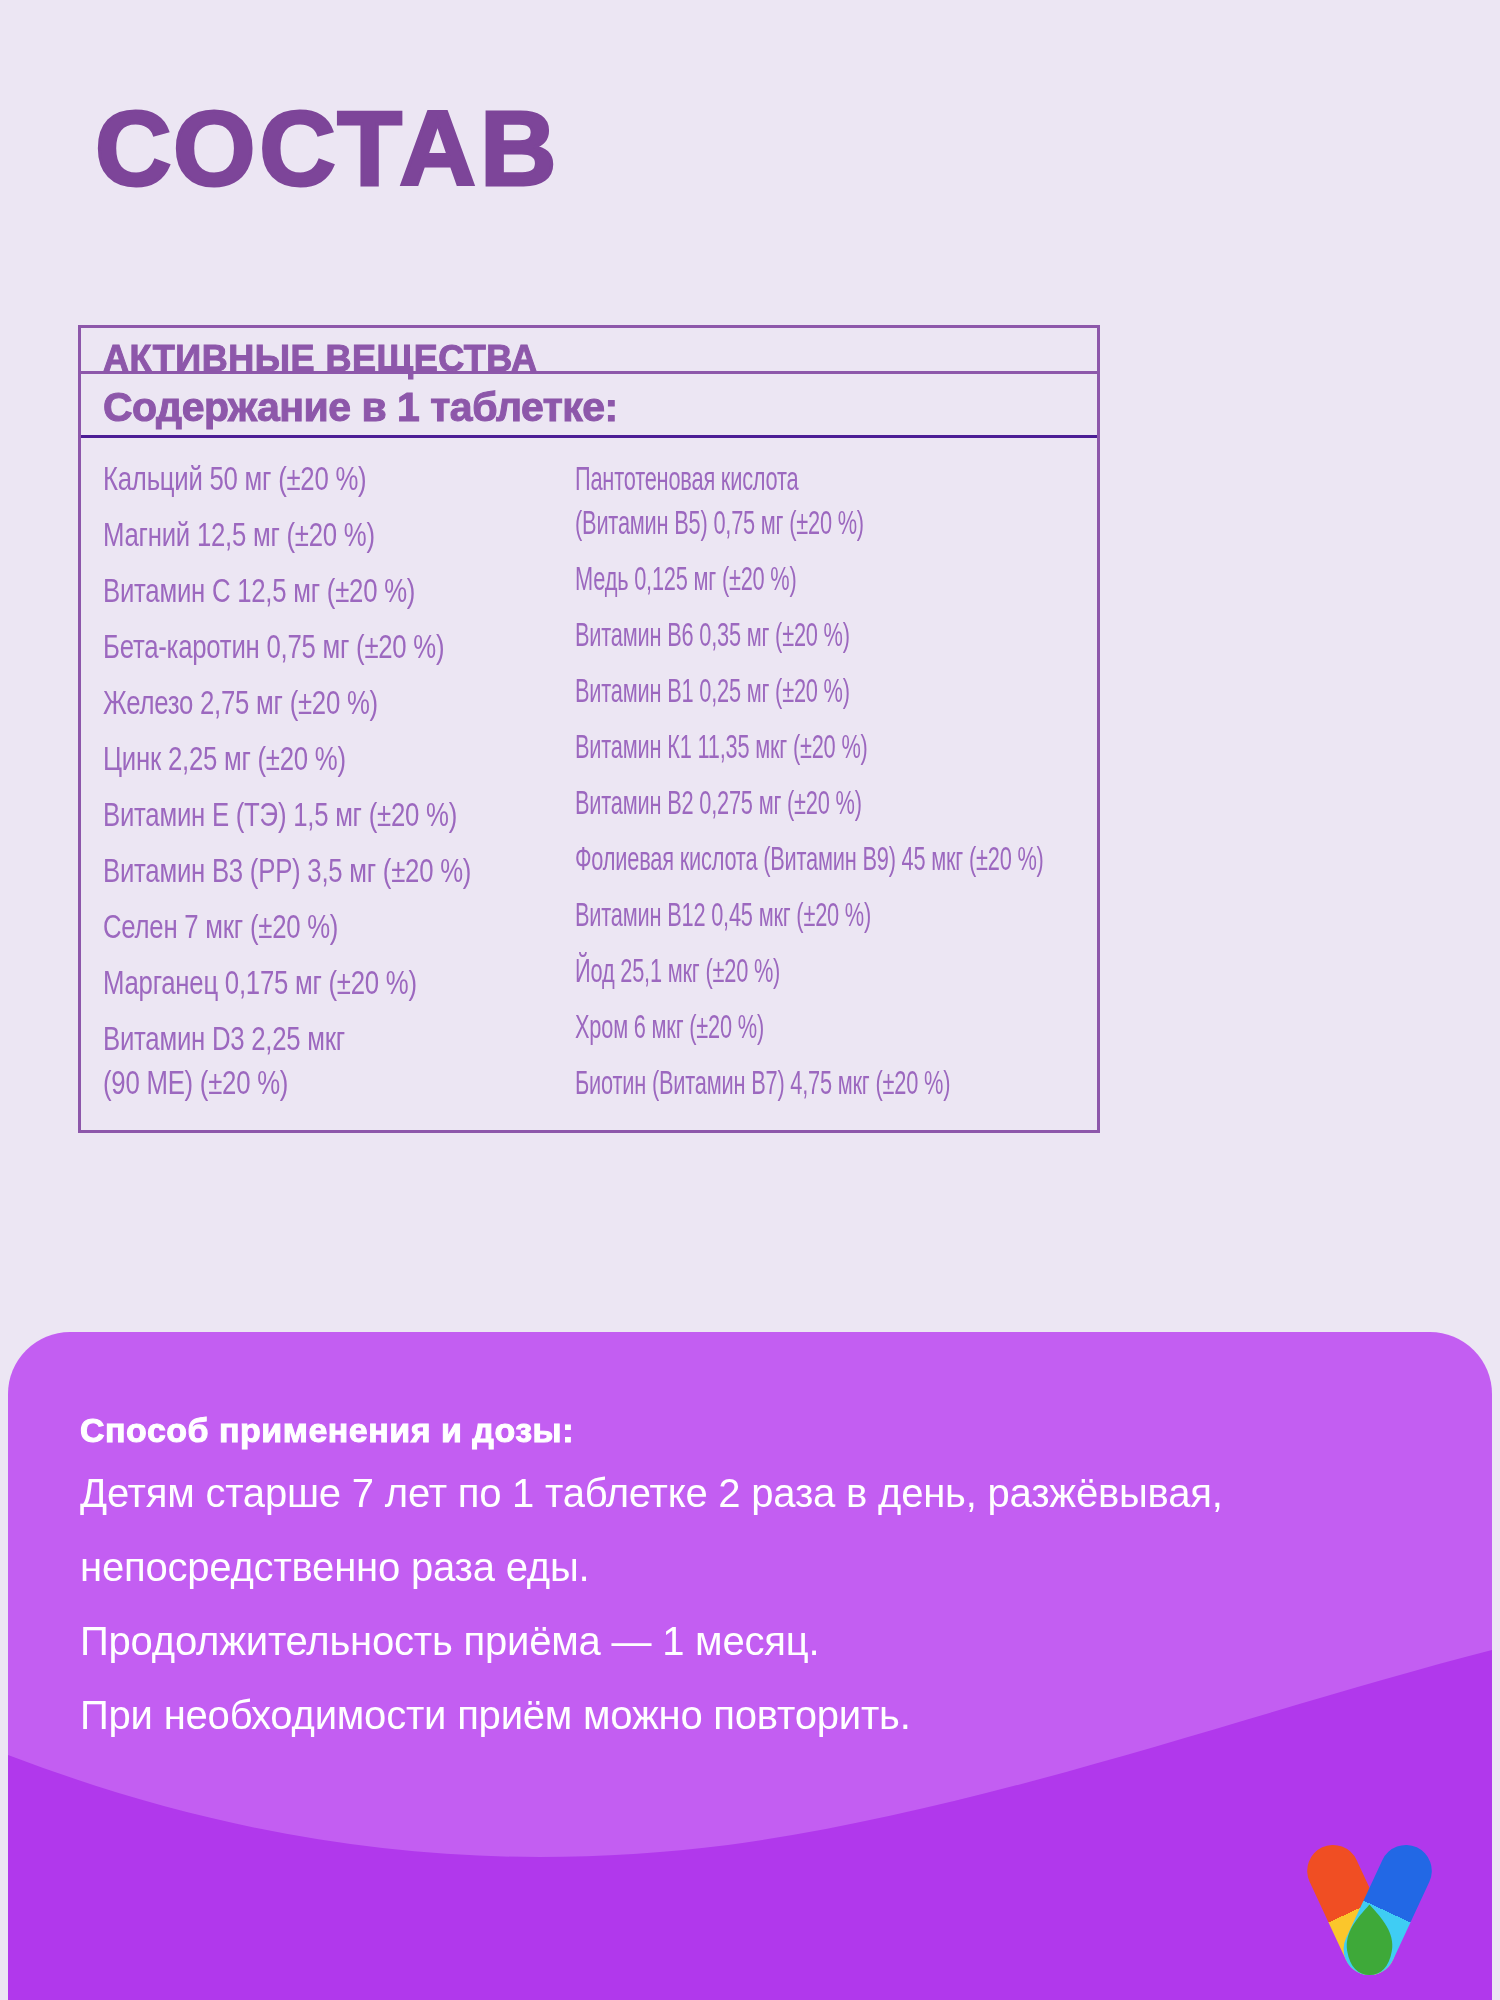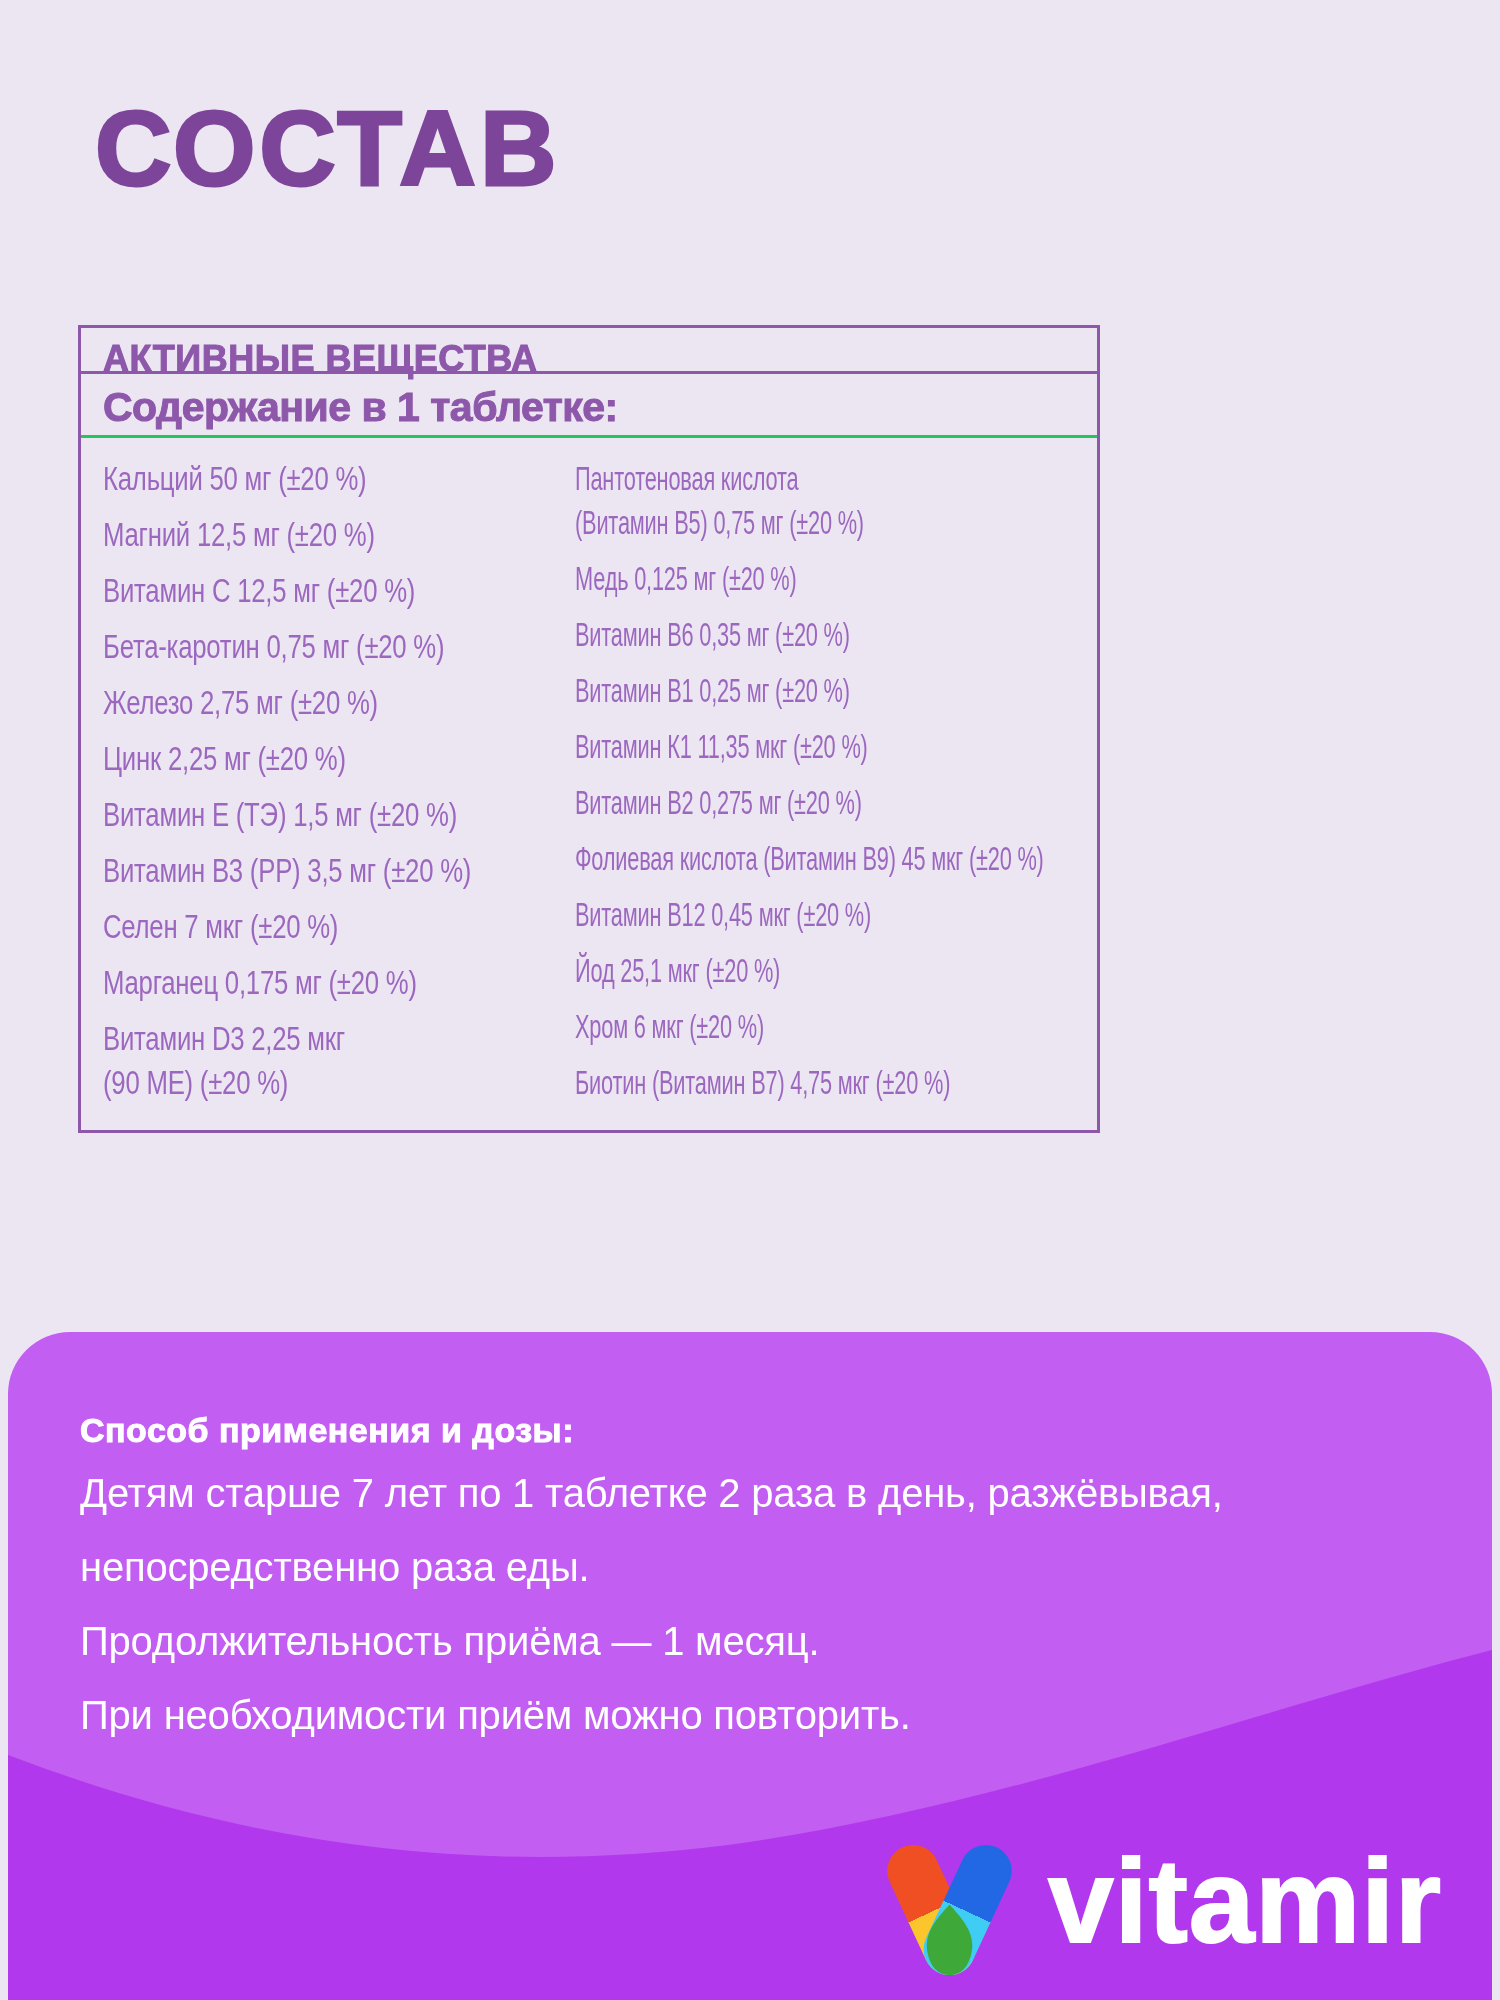--- a/index.html
+++ b/index.html
@@ -18,21 +18,21 @@
     position:absolute; left:78px; top:325px;
     width:1022px; height:808px; box-sizing:border-box;
     border:3px solid #8d57aa;
   }
   .t-row1 {
     box-sizing:border-box; height:46px; border-bottom:3px solid #8d57aa;
     padding:10px 0 0 22px; font-size:36px; font-weight:bold;
     color:#8d57aa; -webkit-text-stroke:1px #8d57aa; letter-spacing:0.5px;
   }
   .t-row2 {
-    box-sizing:border-box; height:64px; border-bottom:3px solid #22c55e;
+    box-sizing:border-box; height:64px; border-bottom:3px solid #4c1d95;
     padding:10px 0 0 22px; font-size:41px; font-weight:bold;
     color:#8d57aa; -webkit-text-stroke:1px #8d57aa; letter-spacing:-0.5px;
   }
   .t-body { display:flex; padding:19px 0 0 22px; }
   .col { display:block; }
   .col-left  { width:515px; }
   .col-right { flex:1; }
   .item {
     font-size:33px; line-height:44px; margin-bottom:12px;
     color:#9c68bf; white-space:pre; letter-spacing:-0.3px;
@@ -127,17 +127,16 @@
             <stop offset="0" stop-color="#2268e5"></stop>
             <stop offset="0.52" stop-color="#2268e5"></stop>
             <stop offset="0.52" stop-color="#3fcdf4"></stop>
             <stop offset="1" stop-color="#3fcdf4"></stop>
           </linearGradient>
         </defs>
         <line x1="24" y1="22" x2="50" y2="78" stroke="url(#gL)" stroke-width="37" stroke-linecap="round"></line>
         <line x1="76" y1="22" x2="50" y2="78" stroke="url(#gR)" stroke-width="37" stroke-linecap="round"></line>
         <path d="M50,46 C41,56 32,66 34,79 C36,91 42,96.5 50,96.5 C58,96.5 64,91 66,79 C68,66 59,56 50,46 Z" fill="#3ea939"></path>
       </svg>
-      <div class="brand-text">vitamir</div>
     </div>
   </div>
 
 </div>
 
 </body></html>

